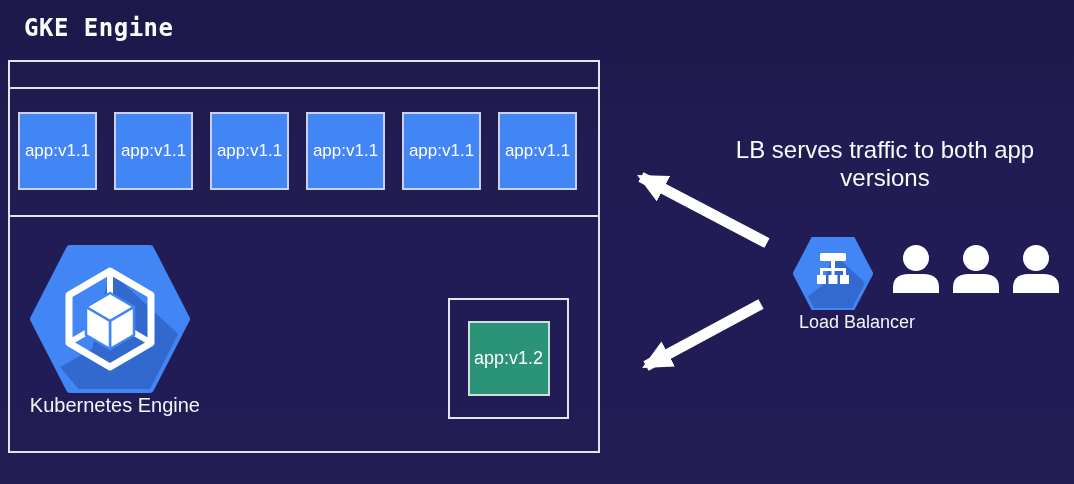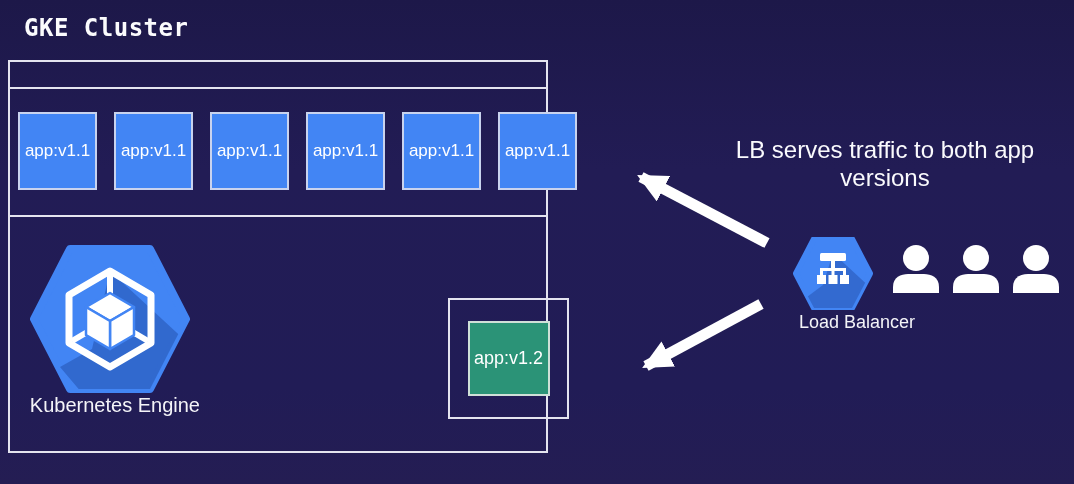--- a/index.html
+++ b/index.html
@@ -8,21 +8,21 @@
     position:relative; width:1074px; height:484px; overflow:hidden;
     background:linear-gradient(180deg,#1d1849 0%,#221c55 35%,#211c56 80%,#241d53 100%);
     font-family:"Liberation Sans", sans-serif; color:#ffffff;
   }
   .title {
     position:absolute; left:24px; top:14px;
     font-family:"DejaVu Sans Mono", monospace; font-weight:bold;
     font-size:24px; letter-spacing:0.5px; color:#fbfbfd;
   }
   .cluster-box {
-    position:absolute; left:8px; top:60px; width:540px; height:393px;
+    position:absolute; left:8px; top:60px; width:592px; height:393px;
     border:2px solid #e4e4ef;
   }
   .cluster-header { position:absolute; left:0; top:0; width:100%; height:27px; border-bottom:2px solid #e4e4ef; }
   .mid-divider { position:absolute; left:0; top:153px; width:100%; height:2px; background:#e4e4ef; }
   .pods-row { position:absolute; left:8px; top:50px; display:flex; gap:17px; }
   .pod {
     width:79px; height:78px; display:flex; align-items:center; justify-content:center;
     background:#4285f4; border:2px solid #c9d3ee; font-size:17px; color:#ffffff;
   }
   .pods-label { position:absolute; left:330px; top:182px; width:120px; text-align:center; font-size:20px; color:#f4f4f8; }
@@ -44,21 +44,21 @@
   .lb-icon { position:absolute; left:793px; top:237px; width:80px; height:73px; }
   .lb-label { position:absolute; left:773px; top:311px; width:120px; text-align:center; font-size:18px; line-height:23px; color:#f4f4f8;margin-left:24px; }
   .user-icon { position:absolute; top:245px; width:48px; height:48px; }
   .user-1 { left:892px; } .user-2 { left:952px; } .user-3 { left:1012px; }
 </style>
 </head>
 <body>
 
 <div class="canvas">
 
-  <div class="title">GKE Cluster</div>
+  <div class="title">GKE Engine</div>
 
   <div class="cluster-box">
     <div class="cluster-header"></div>
 
     <div class="pods-row">
       <div class="pod">app:v1.1</div>
       <div class="pod">app:v1.1</div>
       <div class="pod">app:v1.1</div>
       <div class="pod">app:v1.1</div>
       <div class="pod">app:v1.1</div>

